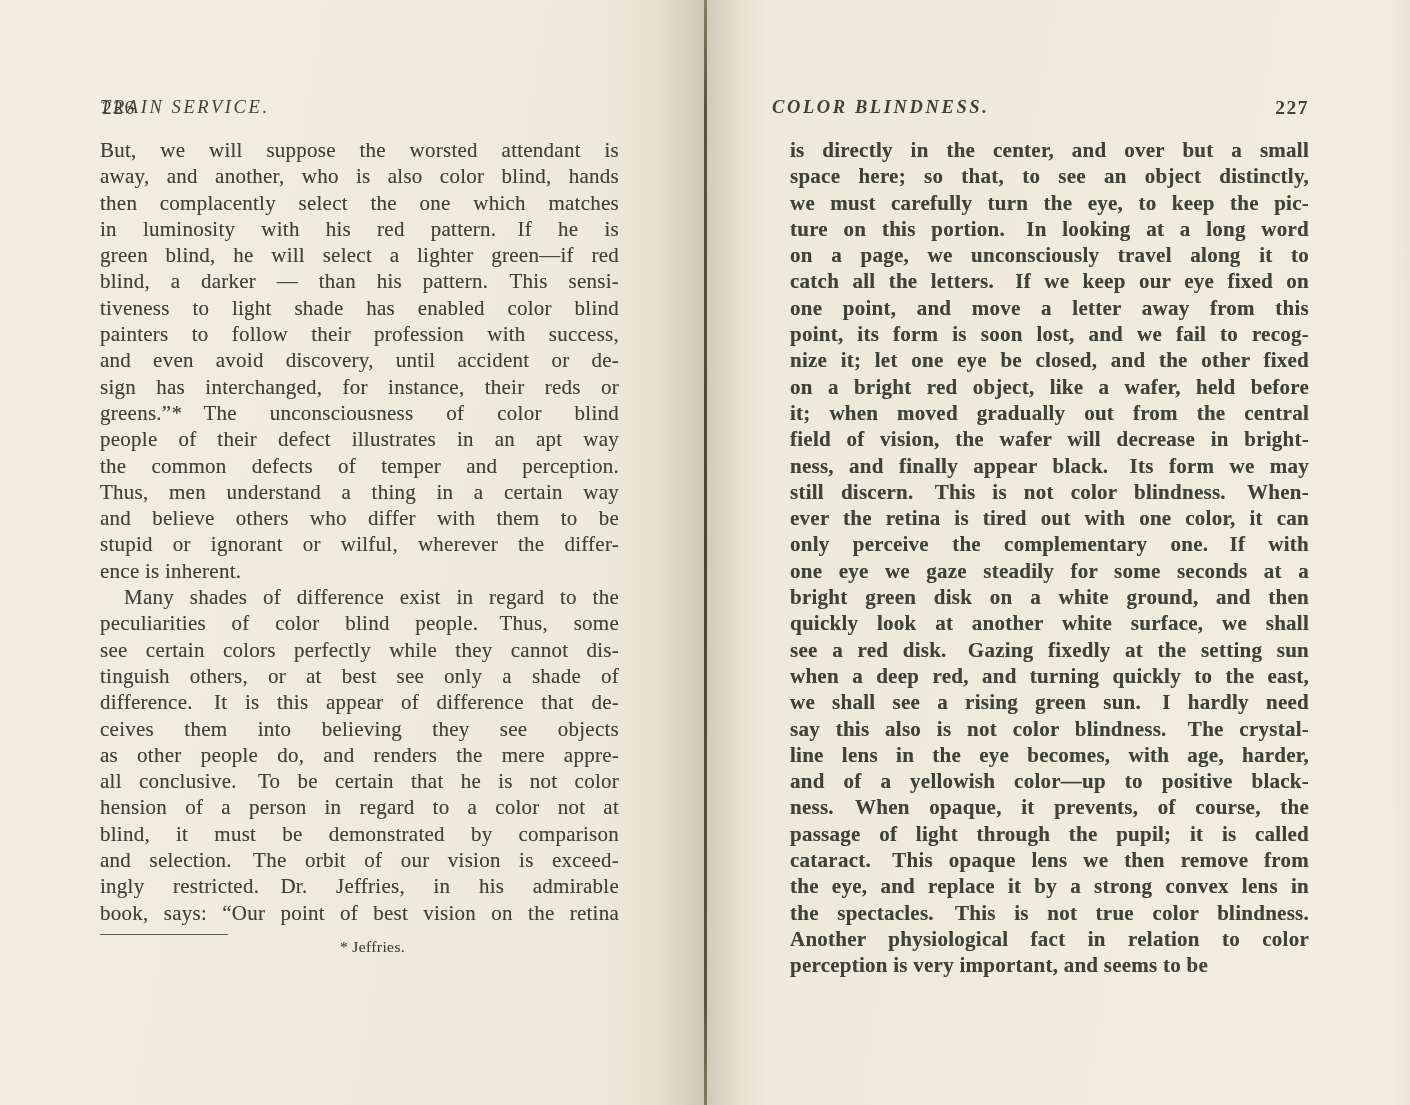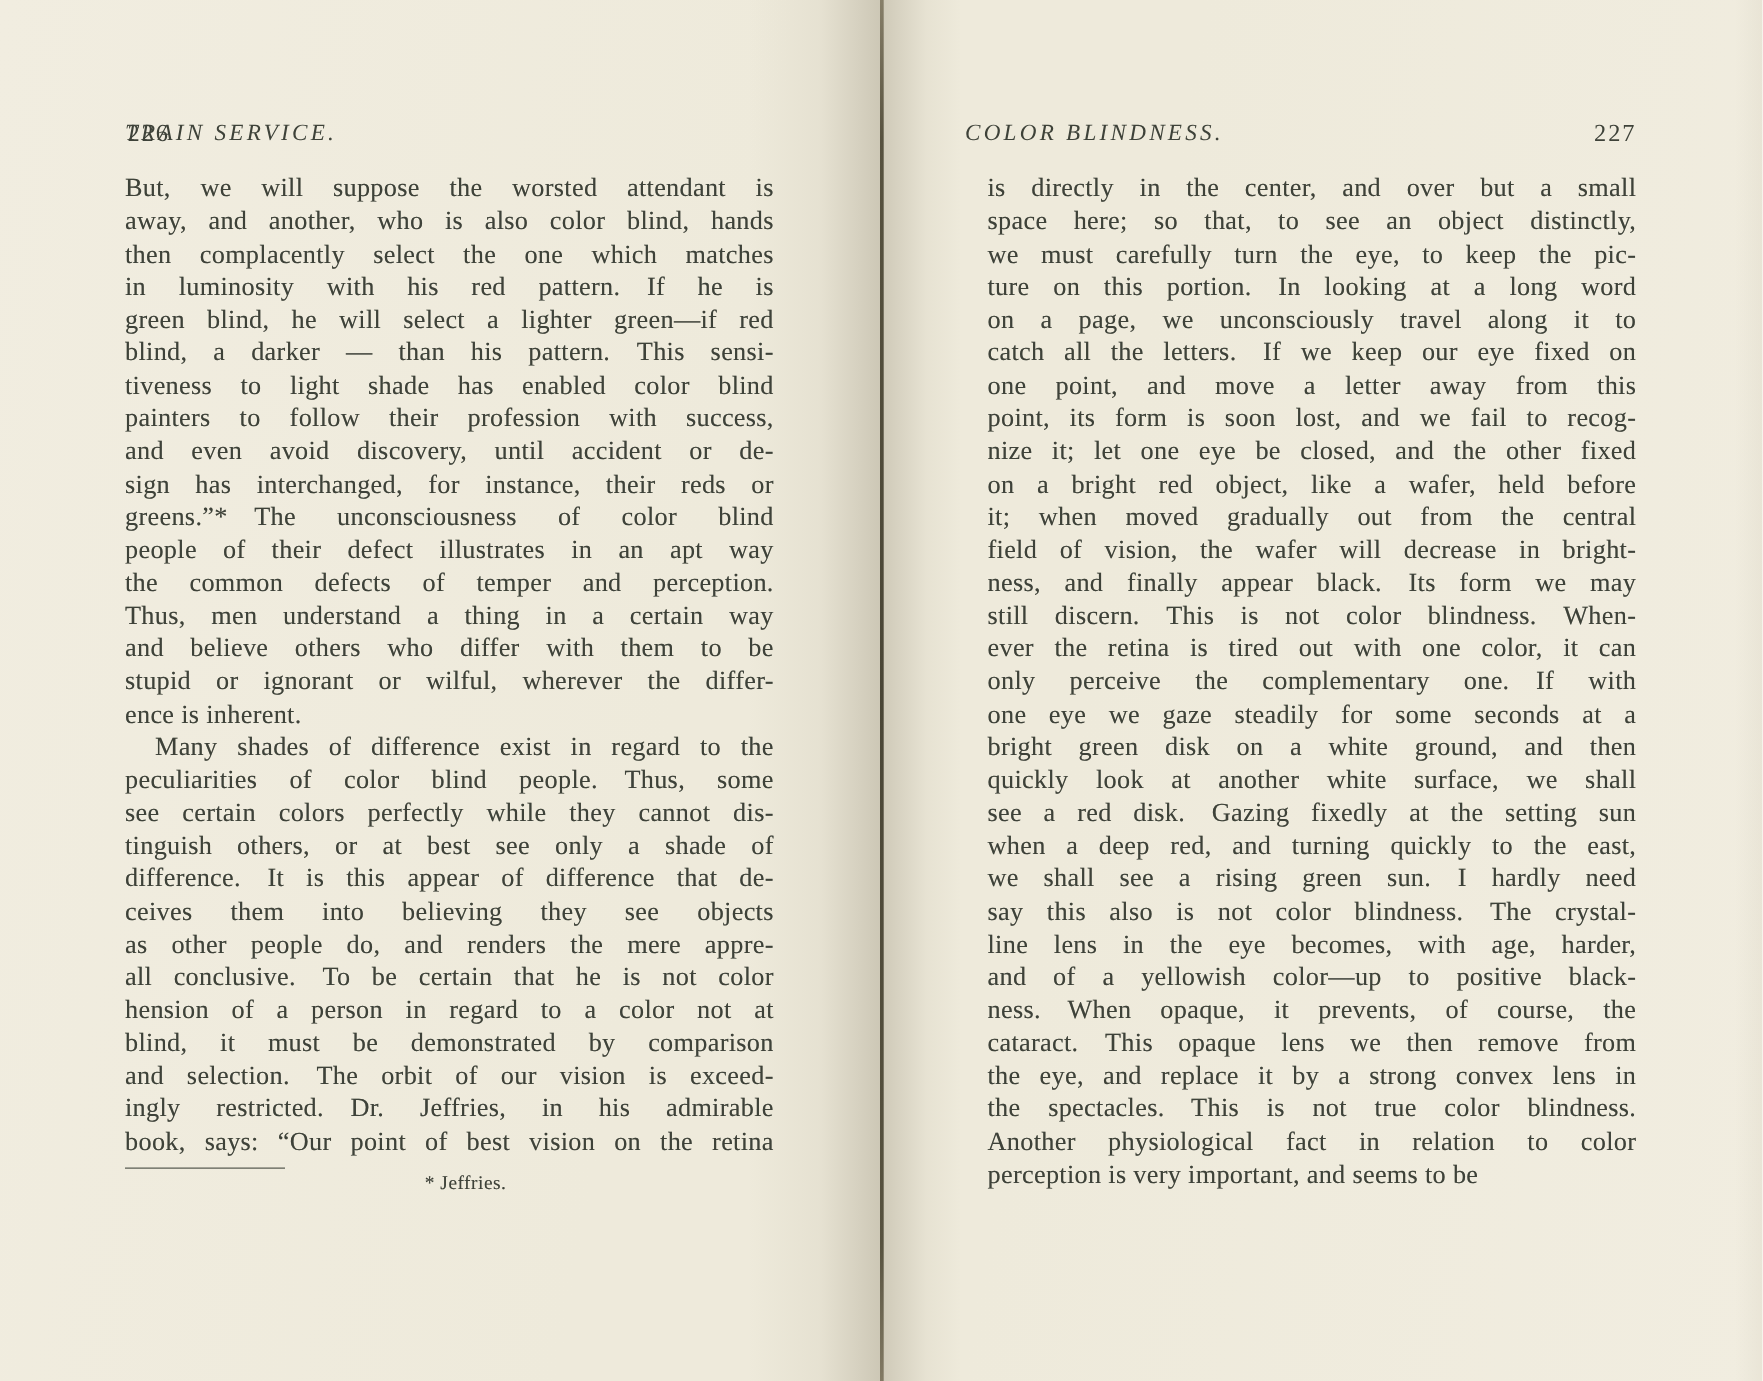--- a/index.html
+++ b/index.html
@@ -31,21 +31,21 @@
     position: absolute; left: 707px; top: 0; width: 62px; height: 100%;
     background: linear-gradient(to right, rgba(110,101,76,0.24) 0%, rgba(133,123,96,0.07) 55%, rgba(133,123,96,0) 100%);
   }
   .edge-shade-right {
     position: absolute; right: 0; top: 0; width: 22px; height: 100%;
     background: linear-gradient(to right, rgba(133,123,96,0), rgba(133,123,96,0.07));
   }
 
   .page { position: absolute; top: 97px; width: 519px; }
   .page.left  { left: 100px; }
-  .page.right { left: 790px; }
+  .page.right { left: 790px; font-weight: bold; }
 
   .page-header { position: relative; height: 23px; }
   .running-title {
     display: block; text-align: left;
     font-style: italic; font-size: 18.5px; letter-spacing: 2.6px;
     color: var(--ink);
   }
   .page.right .running-title { transform: translateX(-18px); }
   .pagenum {
     position: absolute; top: 0; font-size: 19.5px; letter-spacing: 1.5px;
@@ -154,20 +154,21 @@
         <div class="line">one eye we gaze steadily for some seconds at a</div>
         <div class="line">bright green disk on a white ground, and then</div>
         <div class="line">quickly look at another white surface, we shall</div>
         <div class="line">see a red disk. Gazing fixedly at the setting sun</div>
         <div class="line">when a deep red, and turning quickly to the east,</div>
         <div class="line">we shall see a rising green sun. I hardly need</div>
         <div class="line">say this also is not color blindness. The crystal-</div>
         <div class="line">line lens in the eye becomes, with age, harder,</div>
         <div class="line">and of a yellowish color—up to positive black-</div>
         <div class="line">ness. When opaque, it prevents, of course, the</div>
+        <div class="line">passage of light through the pupil; it is called</div>
         <div class="line">cataract. This opaque lens we then remove from</div>
         <div class="line">the eye, and replace it by a strong convex lens in</div>
         <div class="line">the spectacles. This is not true color blindness.</div>
         <div class="line">Another physiological fact in relation to color</div>
         <div class="line end">perception is very important, and seems to be</div>
       </div>
   </section>
 
 </div>
 

